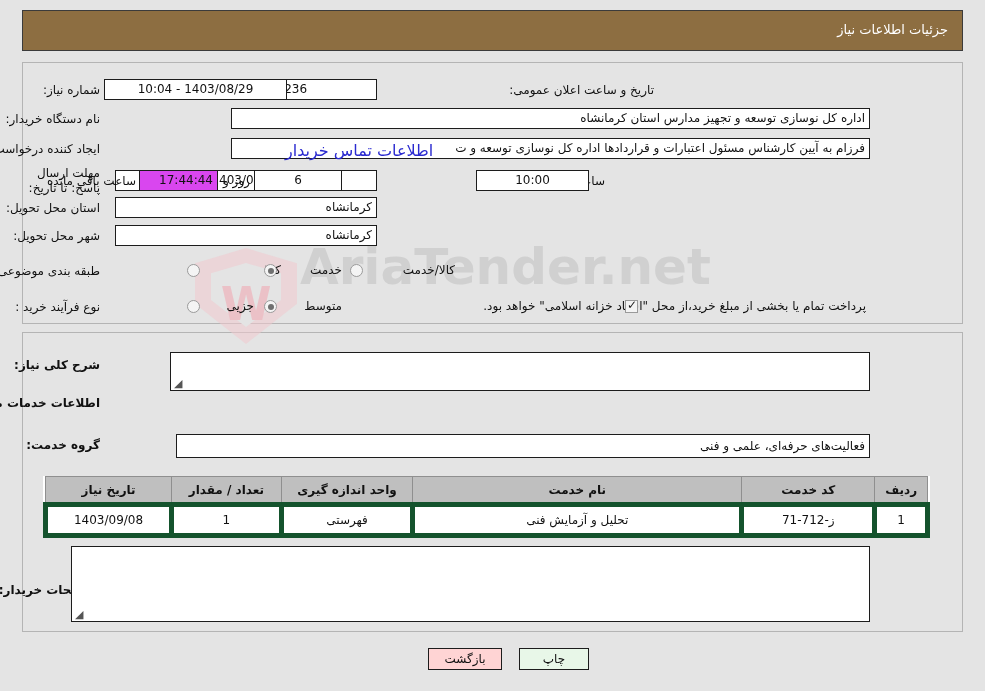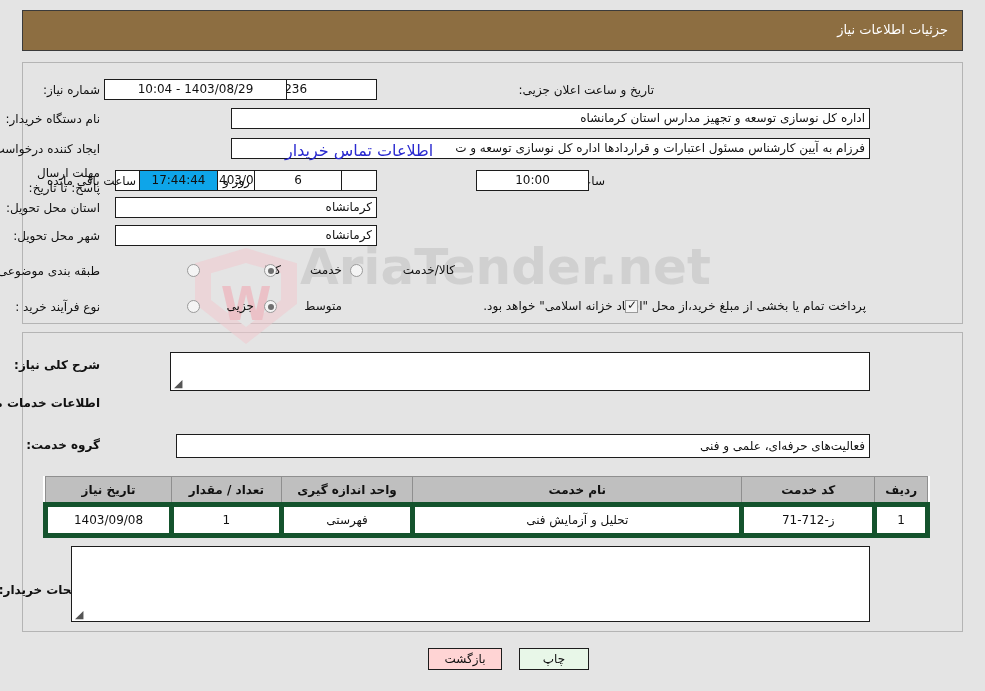--- a/index.html
+++ b/index.html
@@ -117,21 +117,21 @@
     line-height: 19px;
     font-size: 12px;
     padding: 0 4px;
     color: #111;
     overflow: hidden;
     white-space: nowrap;
     z-index: 5;
   }
   .fld.center   { text-align: center; }
   .fld.rightal  { text-align: right; }
-  .fld.timer    { background: #0ea5e9; text-align: center; }
+  .fld.timer    { background: #d946ef; }
 
   .linktext {
     position: absolute;
     color: #2a2ad0;
     font-size: 16px;
     white-space: nowrap;
     cursor: pointer;
     z-index: 6;
   }
   .plaintext {
@@ -272,21 +272,21 @@
 
 <div id="titlebar">
   <span class="title-text">جزئیات اطلاعات نیاز</span>
 </div>
 
 <div class="panel" id="panel-top"></div>
 
 <div class="lbl" style="right:885px; top:83px;">شماره نیاز:</div>
 <div class="fld center" style="right:608px; top:79px; width:262px;">1103003384000236</div>
 
-<div class="lbl" style="right:331px; top:83px;">تاریخ و ساعت اعلان جزیی:</div>
+<div class="lbl" style="right:331px; top:83px;">تاریخ و ساعت اعلان عمومی:</div>
 
 <div class="fld center" style="left:104px; top:79px; width:183px;">1403/08/29 - 10:04</div>
 
 <div class="lbl" style="right:885px; top:112px;">نام دستگاه خریدار:</div>
 <div class="fld rightal" style="left:231px; top:108px; width:639px;">اداره کل نوسازی  توسعه و تجهیز مدارس استان کرمانشاه</div>
 
 <div class="lbl" style="right:885px; top:142px;">ایجاد کننده درخواست:</div>
 <div class="fld rightal" style="left:231px; top:138px; width:639px;">فرزام به آیین کارشناس مسئول اعتبارات و قراردادها اداره کل نوسازی  توسعه و ت</div>
 <div class="linktext" style="left:285px; top:141px;">اطلاعات تماس خریدار</div>
 

